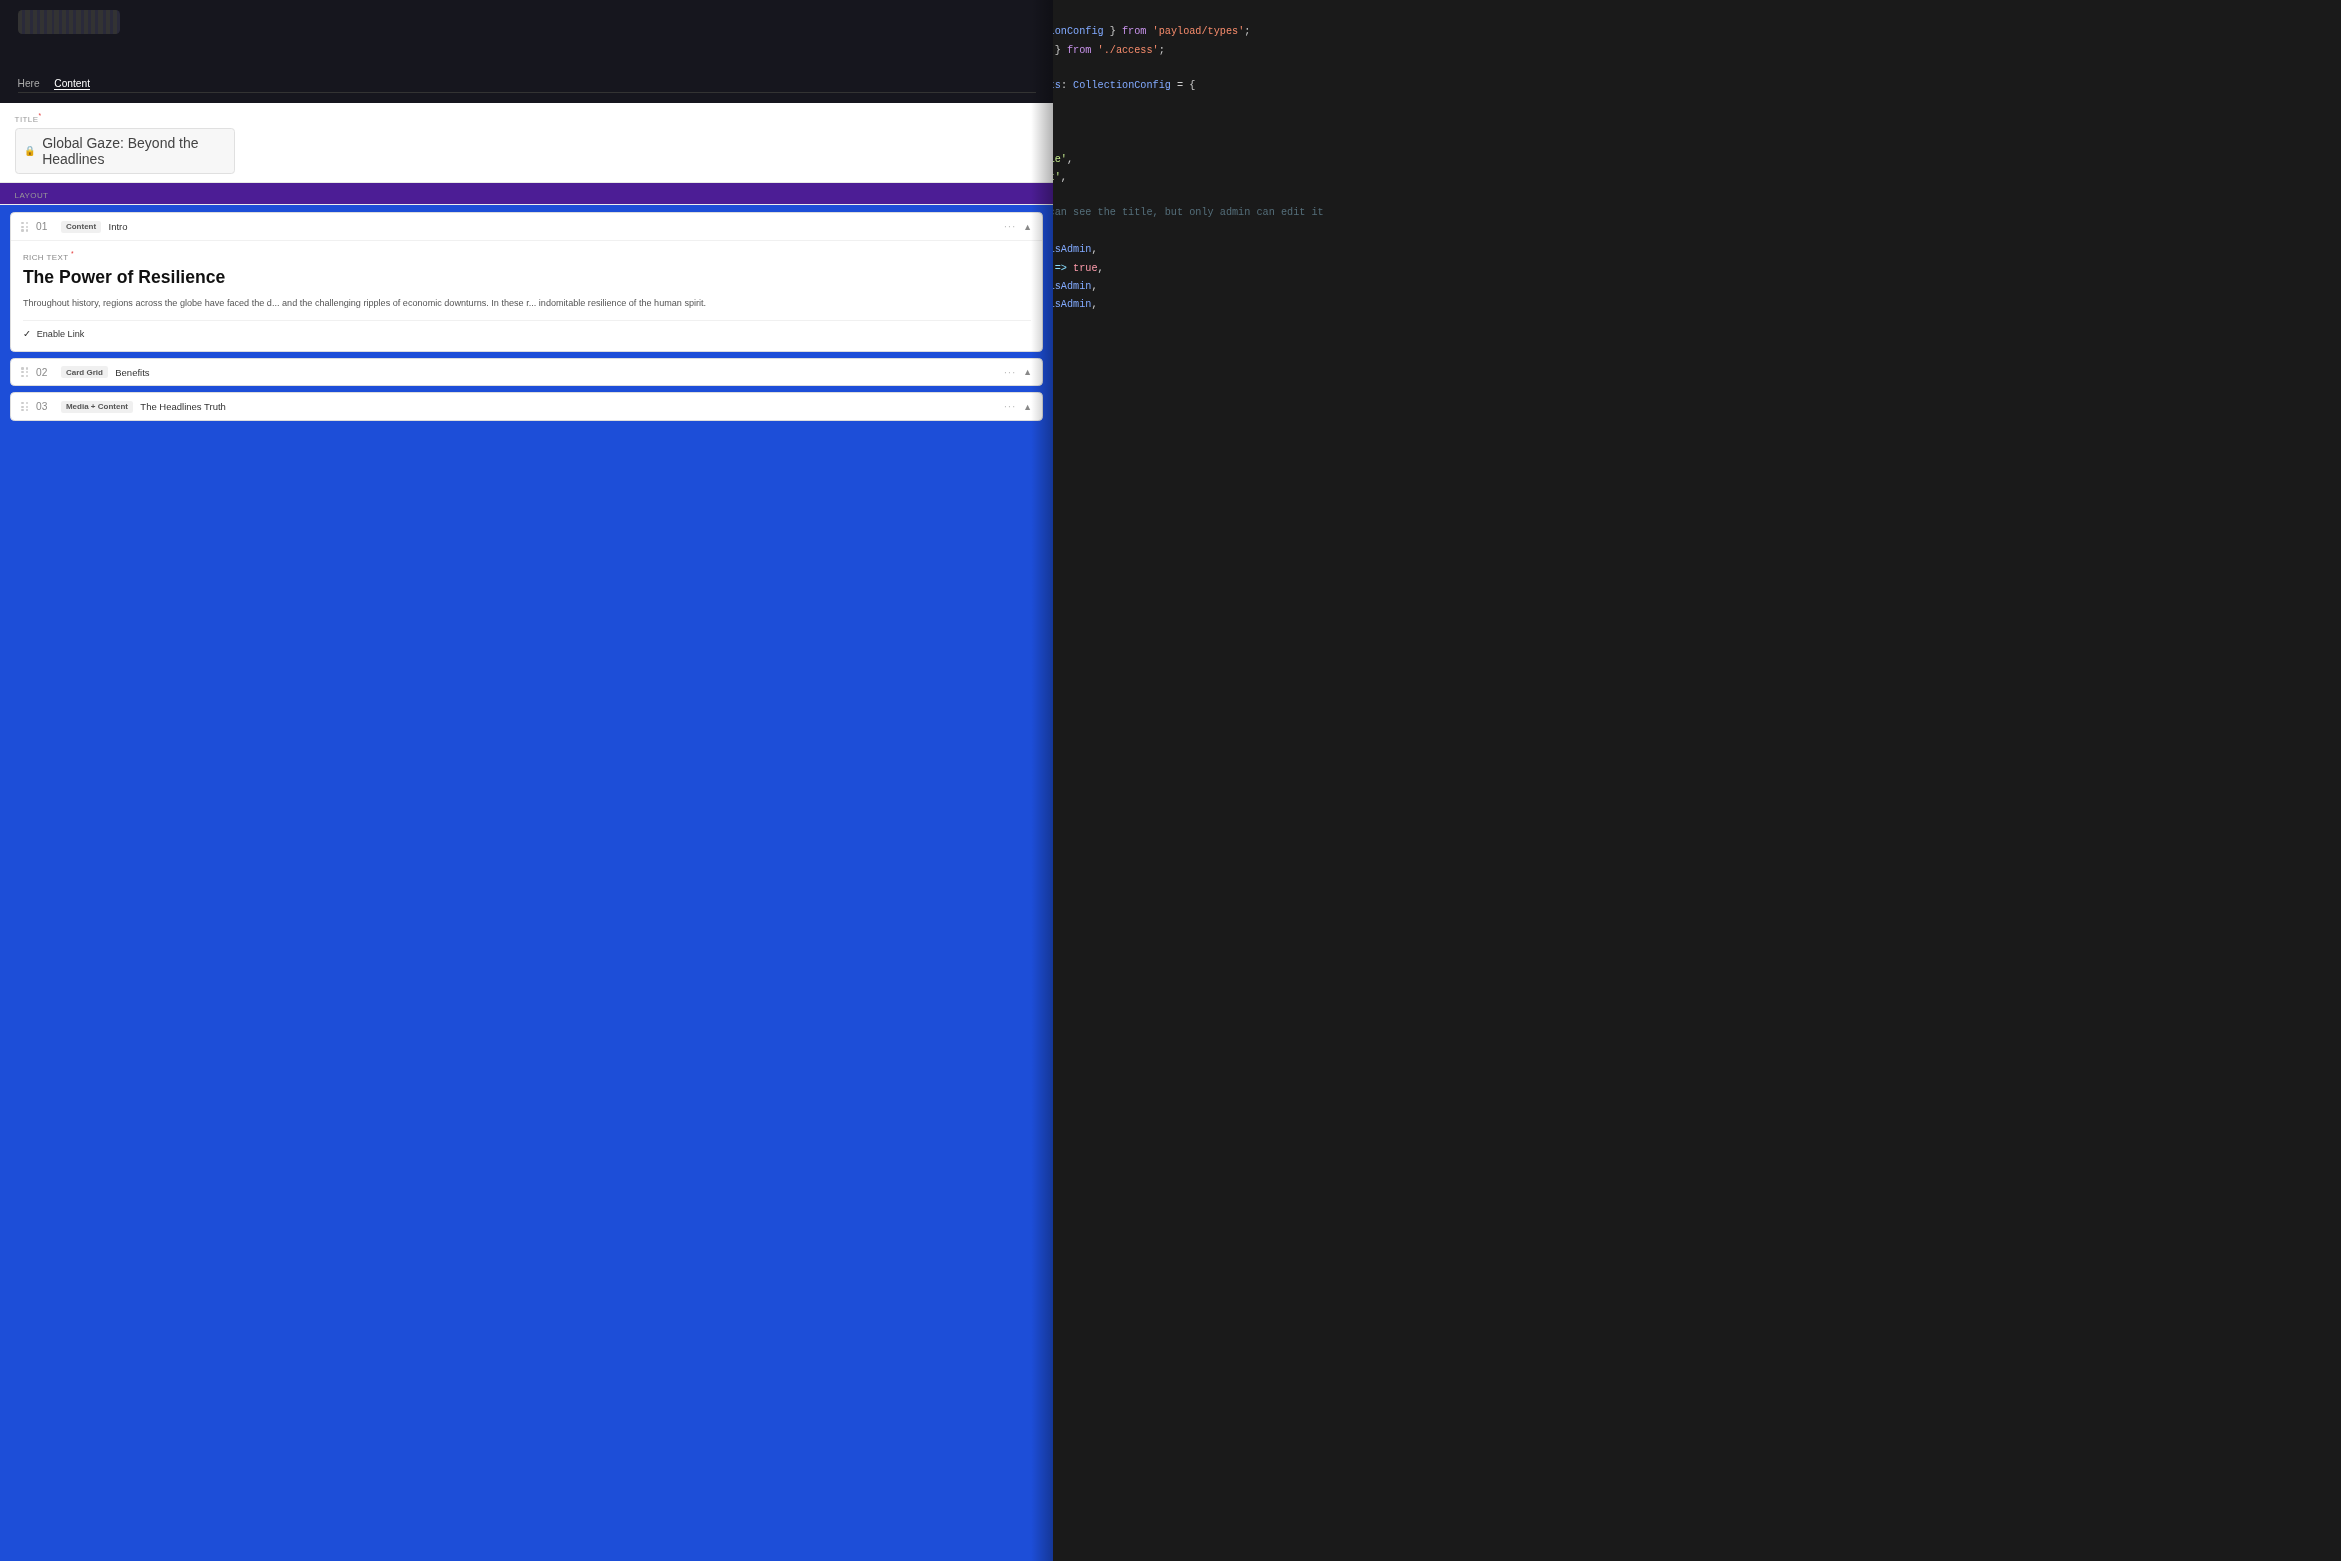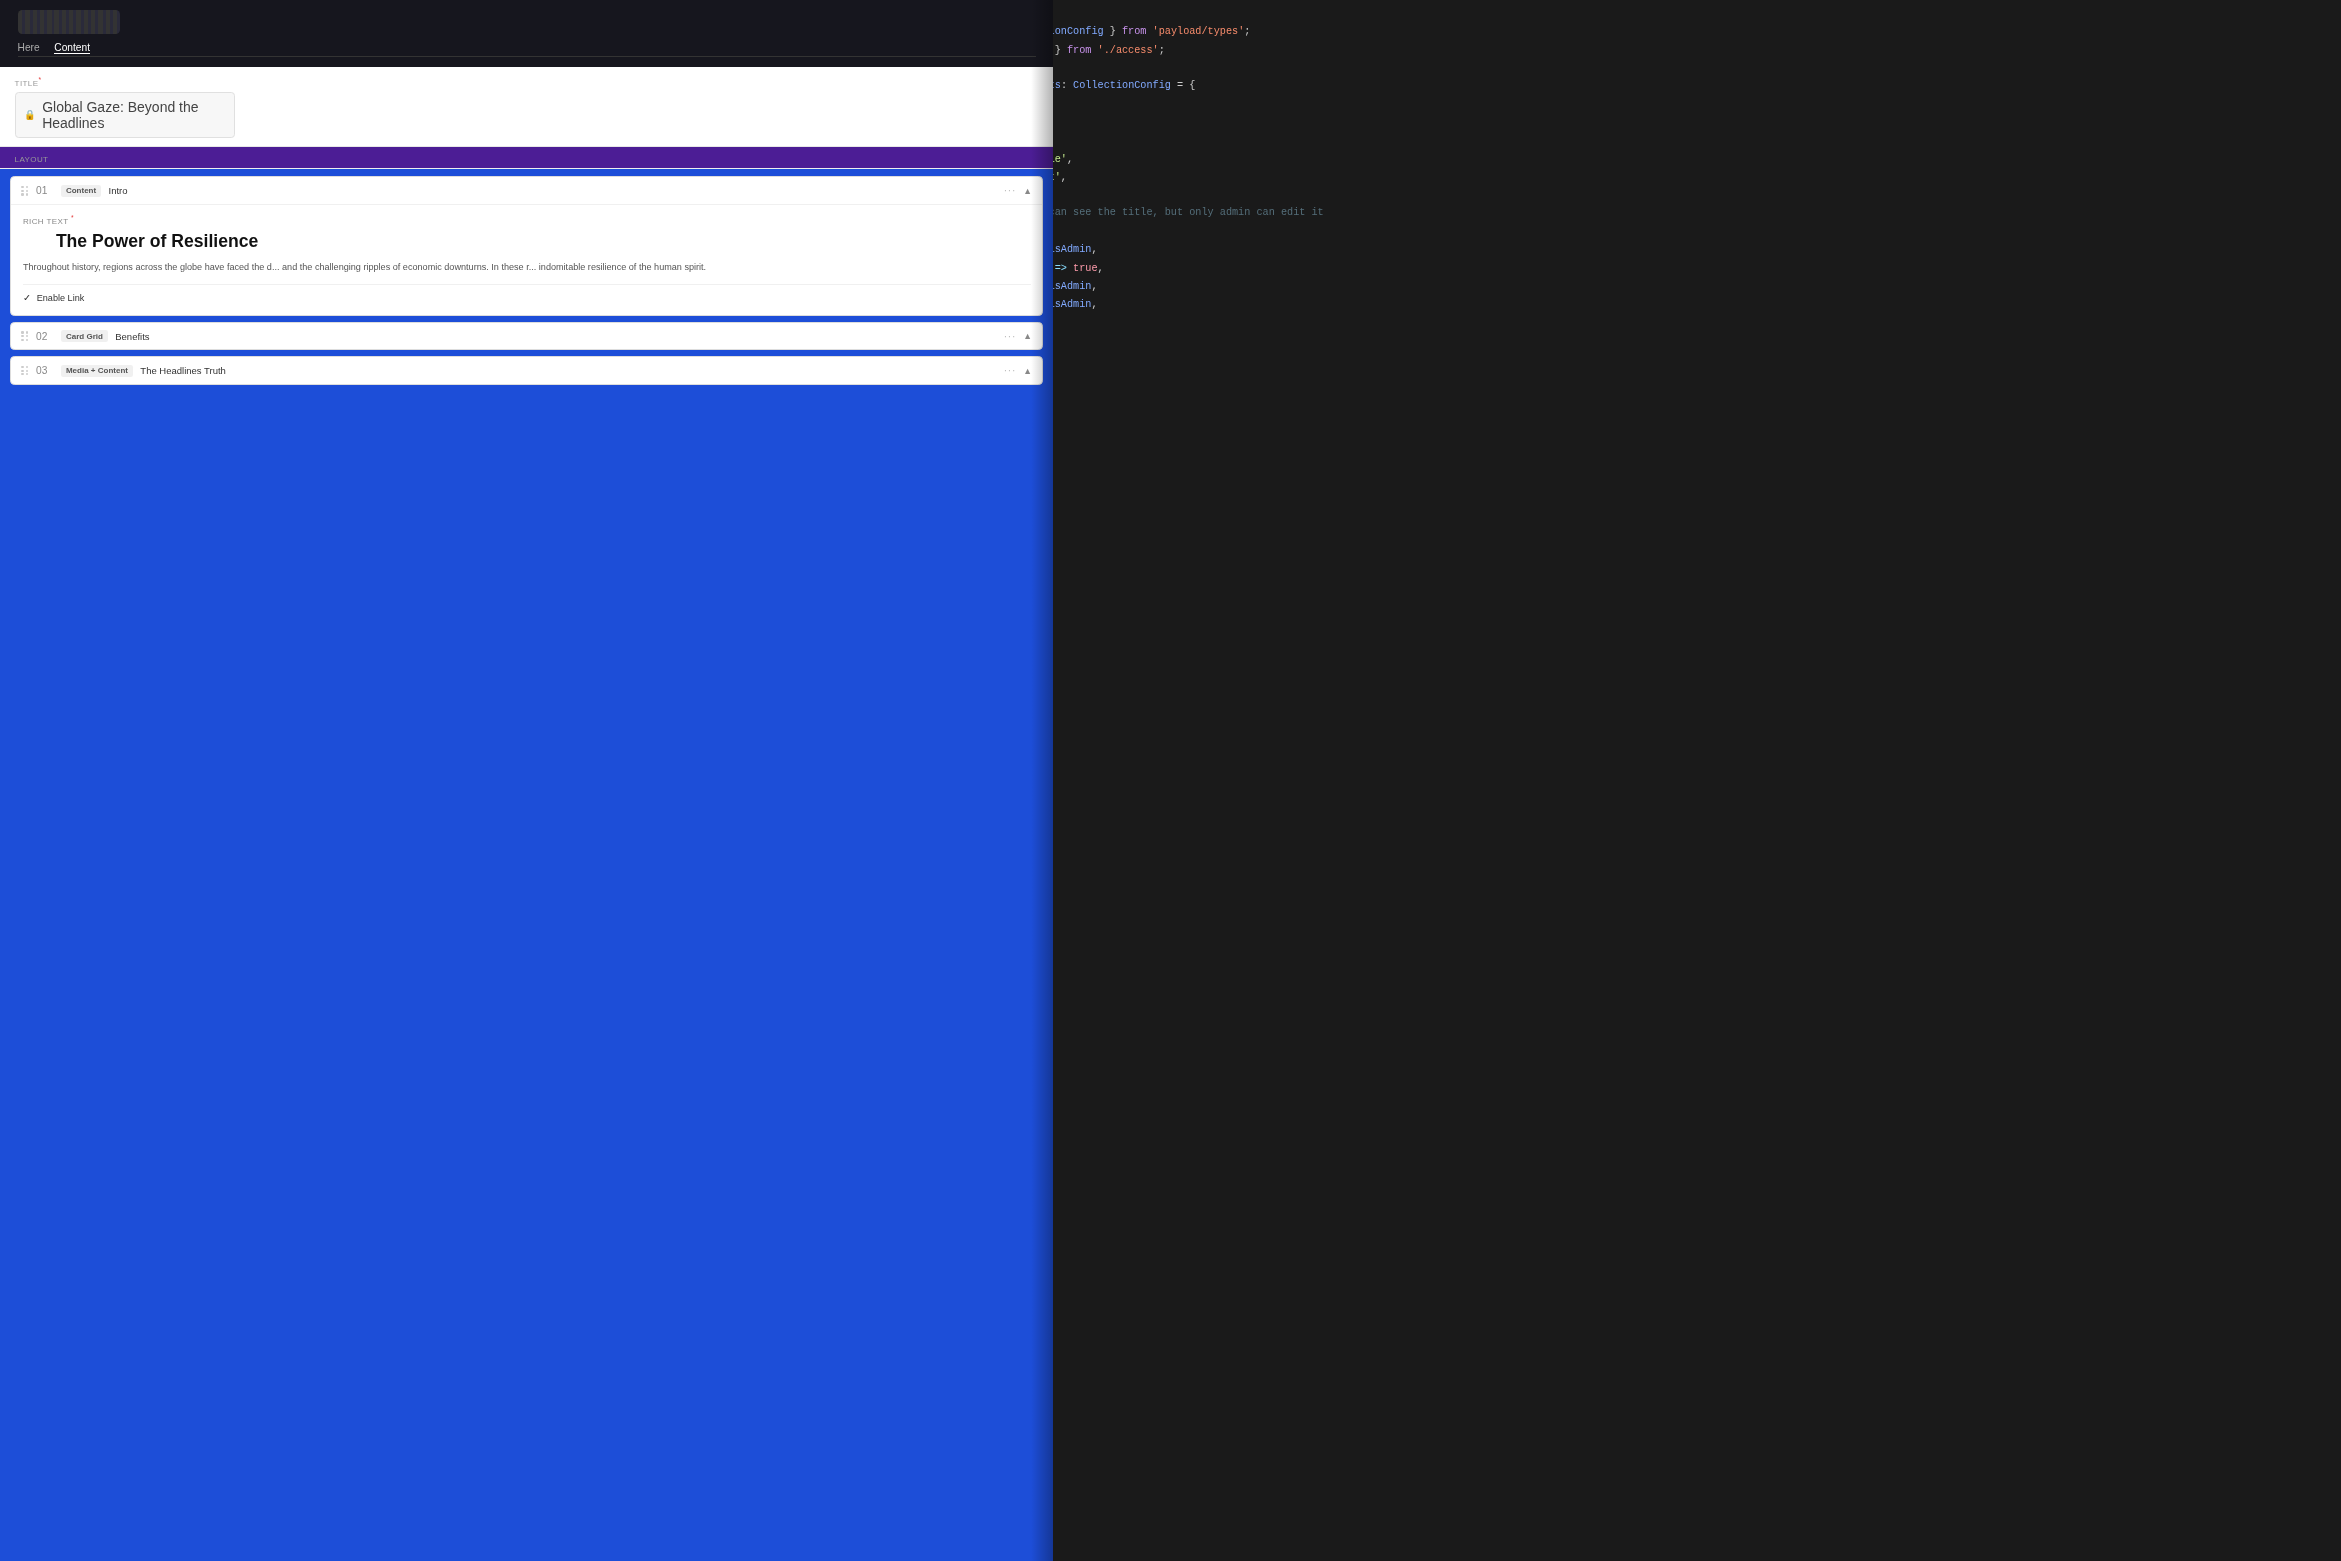--- a/index.html
+++ b/index.html
@@ -91,20 +91,21 @@
       display: flex;
       gap: 14.6px;
       border-bottom: 0.7px solid #333;
       padding-bottom: 1.5px;
     }
     .tab-item {
       font-size: 10.2px;
       color: #aaa;
       padding-bottom: 0;
       cursor: pointer;
+      margin-top: 36px;
     }
     .tab-item.active {
       color: #fff;
       border-bottom: 1.5px solid #fff;
     }
 
     .content-header {
       background: #fff;
       padding: 8.8px 14.6px 8.8px;
       border-bottom: 0.7px solid #e8e8e8;
@@ -197,21 +198,20 @@
       color: #888;
       text-transform: uppercase;
       letter-spacing: 0.4px;
       margin-bottom: 5.9px;
     }
     .article-title {
       font-size: 17.6px;
       font-weight: 700;
       color: #111;
       margin-bottom: 7.3px;
-      margin-left: 33px;
     }
     .article-body {
       font-size: 9.1px;
       color: #555;
       line-height: 1.55;
       margin-bottom: 10.2px;
     }
     .enable-link {
       display: flex;
       align-items: center;

